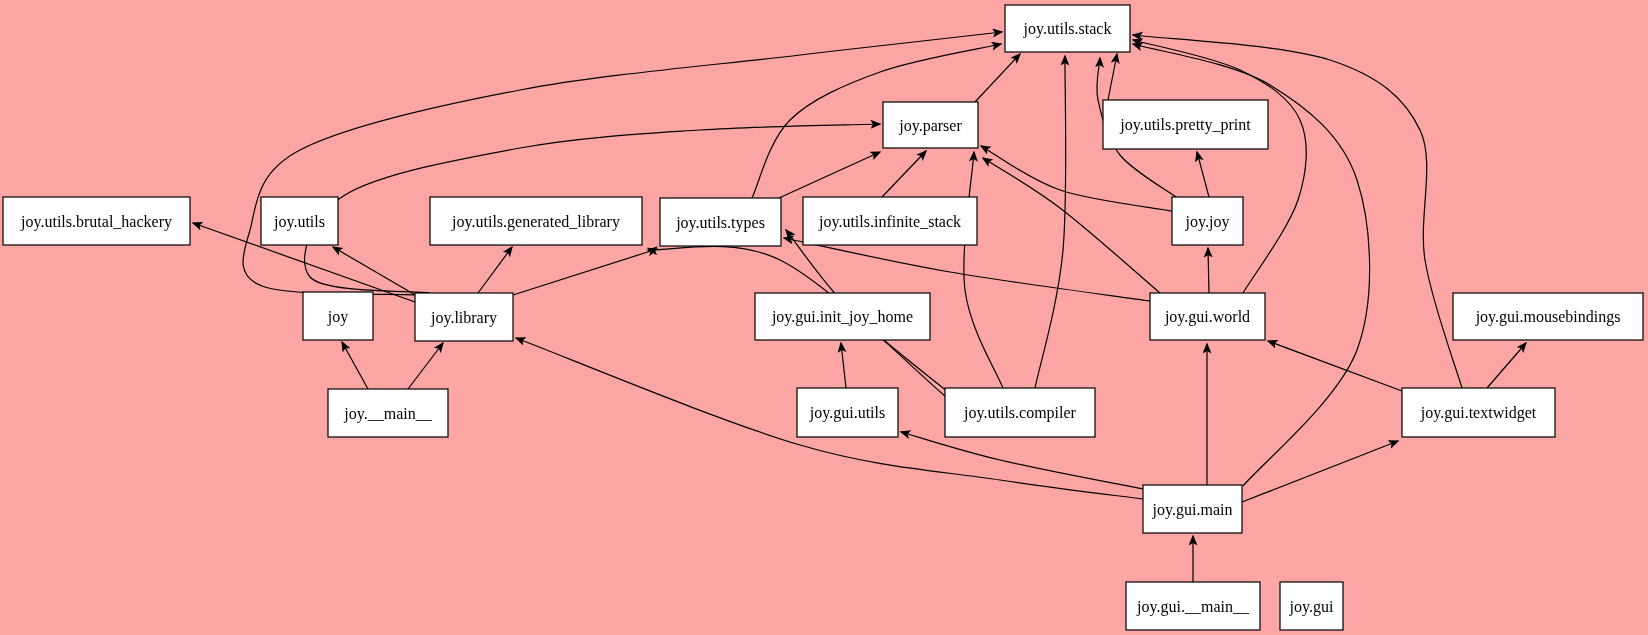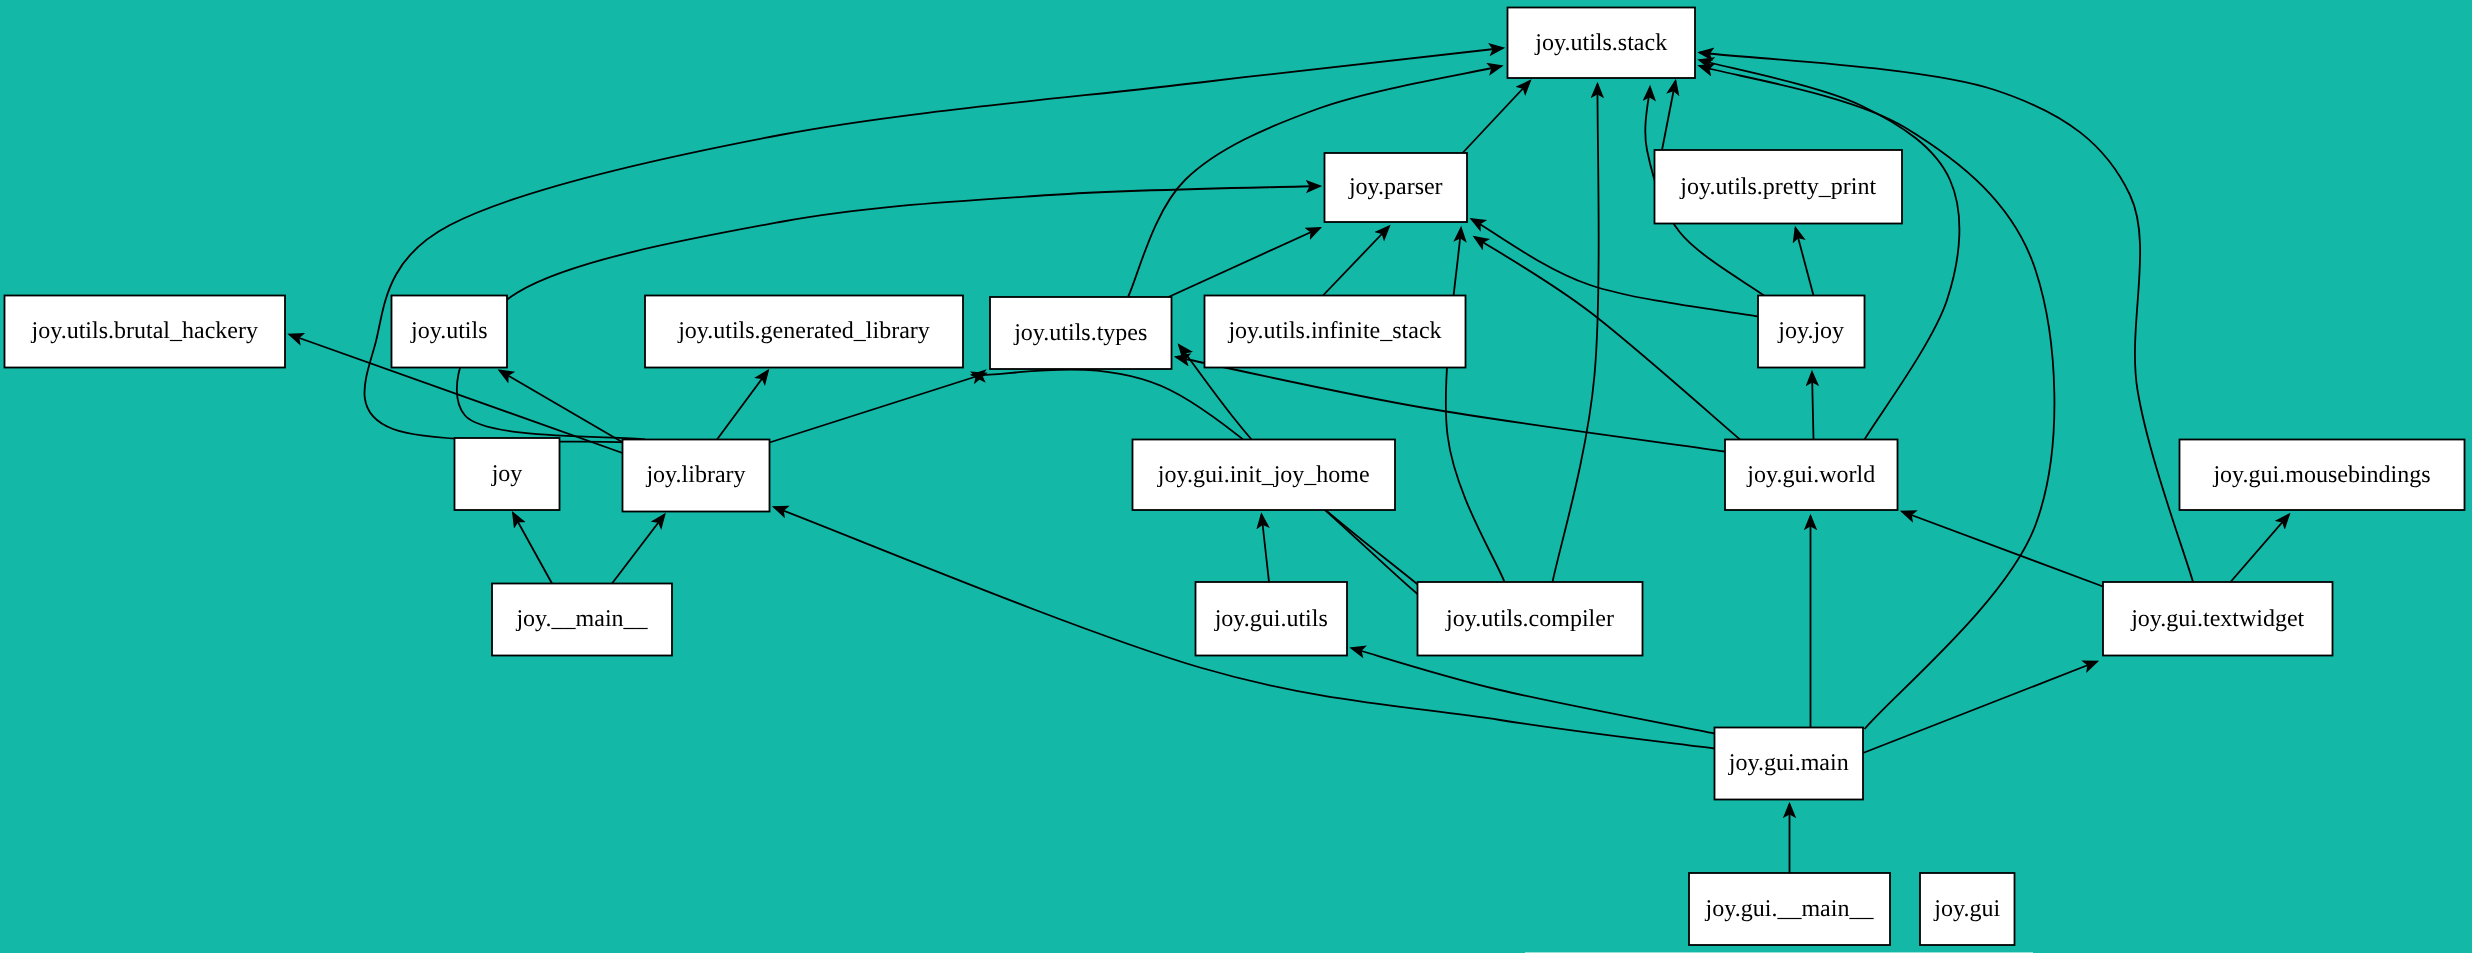--- a/index.html
+++ b/index.html
@@ -1,20 +1,20 @@
 <!DOCTYPE html>
 <html><head>
 <meta charset="utf-8">
 <style>
   html, body { margin: 0; padding: 0; background: #ffffff; }
   .stage {
     position: relative;
     width: 1648px;
     height: 635px;
-    background: #14b8a6;
+    background: #fca5a5;
     font-family: "Liberation Serif", "DejaVu Serif", serif;
   }
   svg text {
     font-family: "Liberation Serif", "DejaVu Serif", serif;
     font-size: 16px;
     fill: #000000;
   }
   svg rect.node-box {
     fill: #ffffff;
     stroke: #000000;

